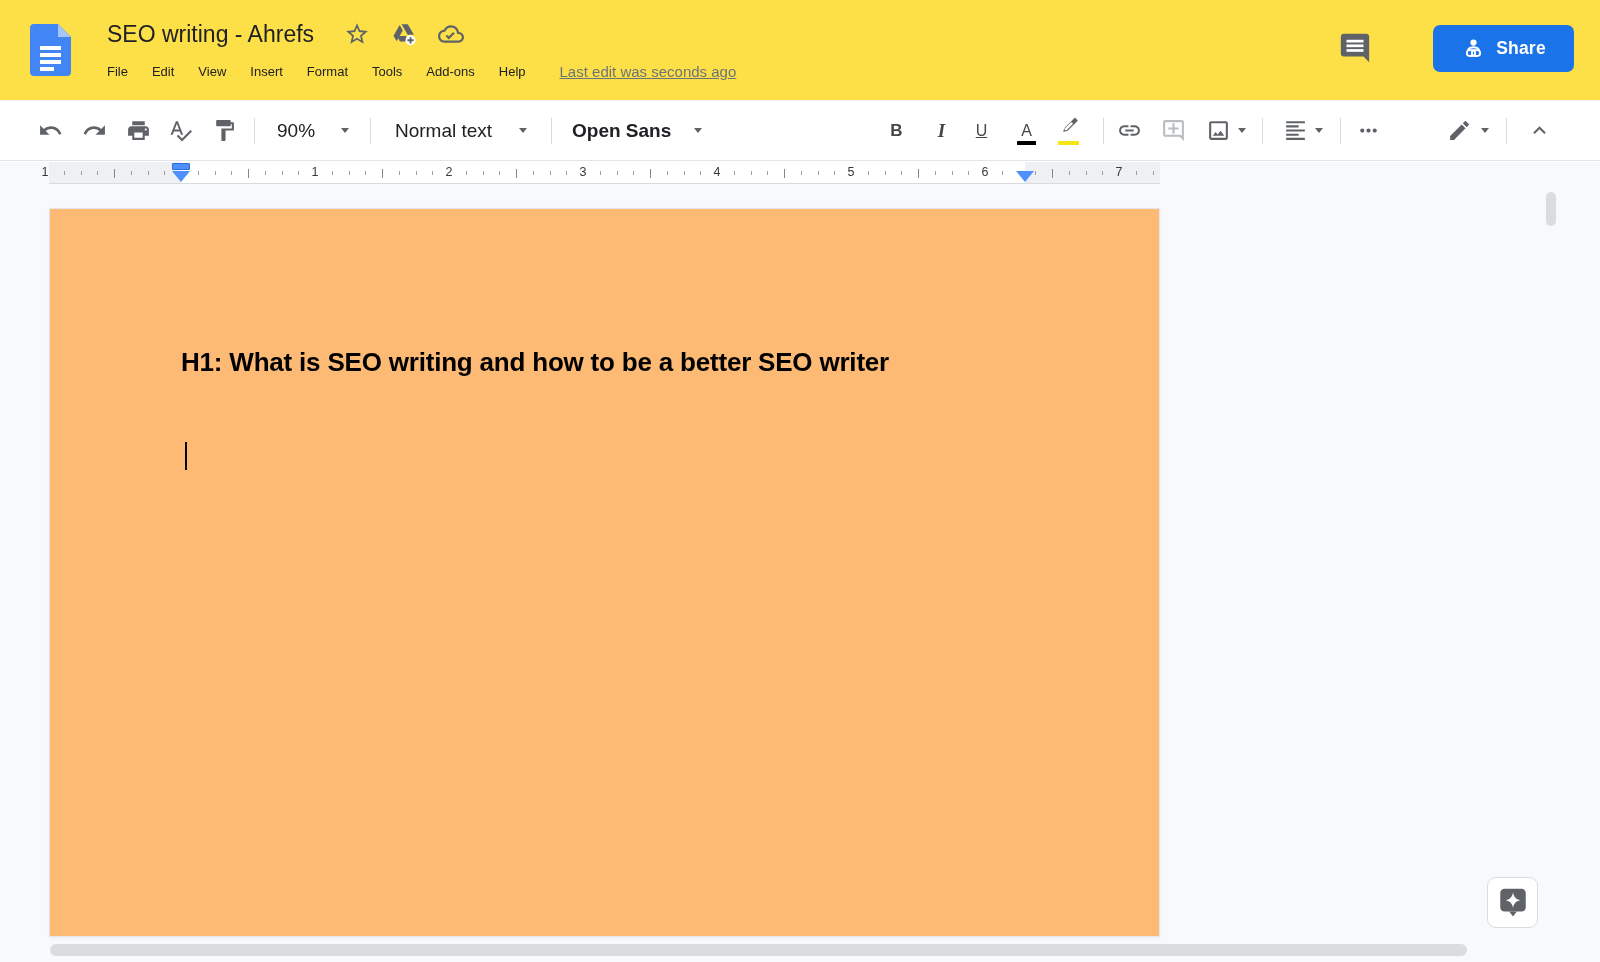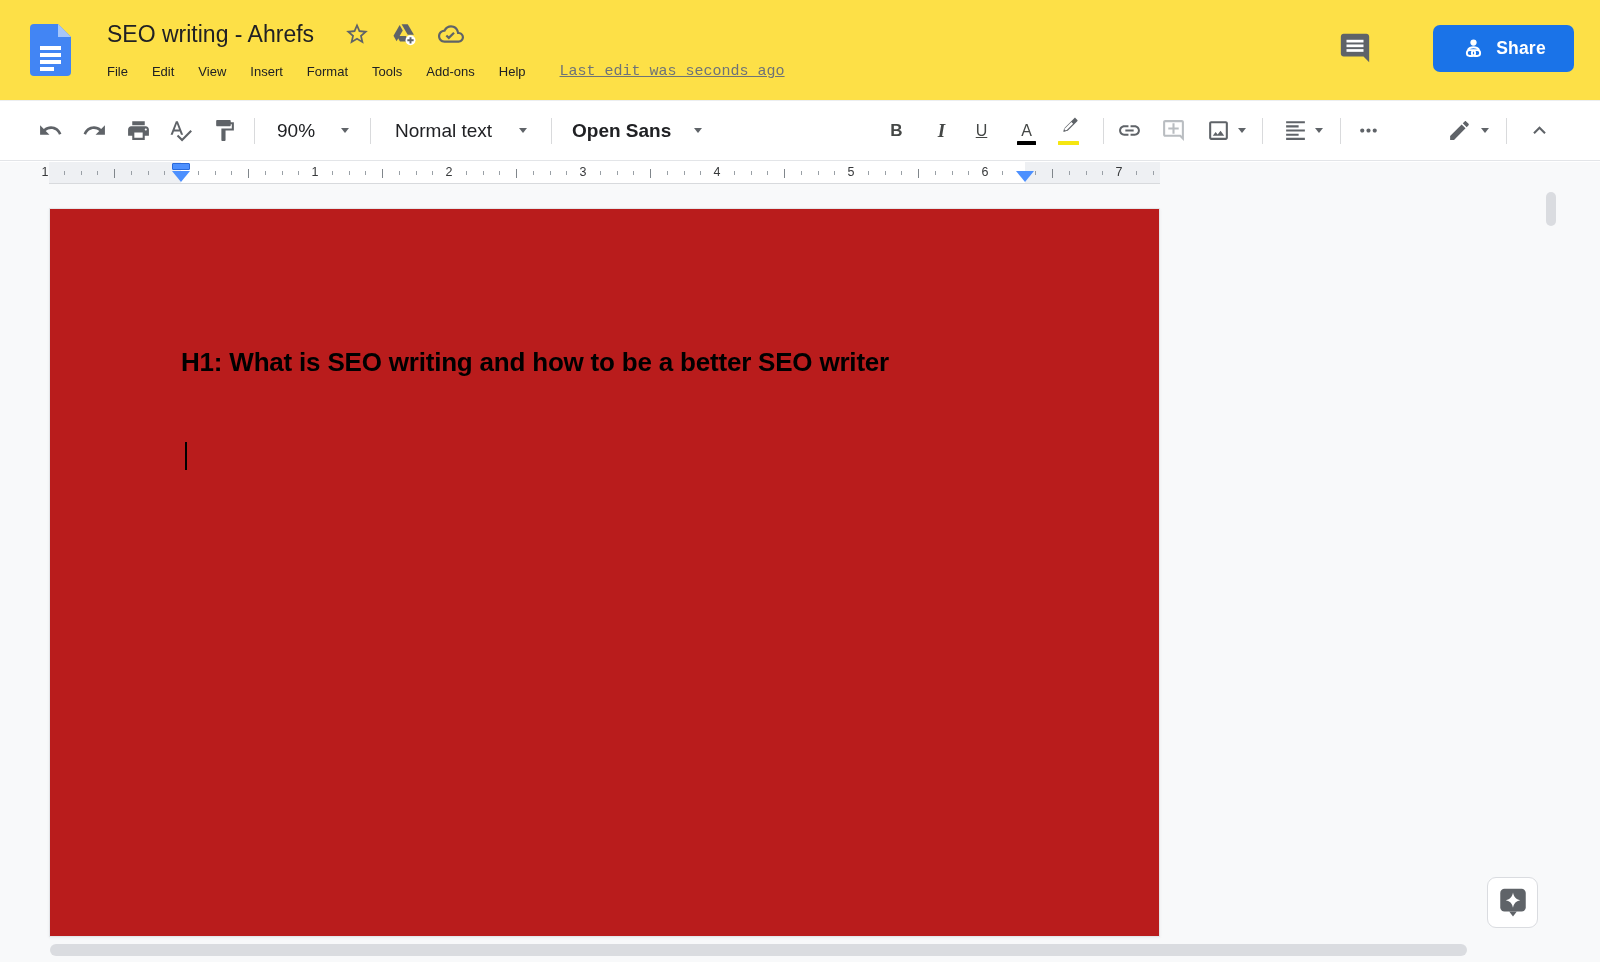--- a/index.html
+++ b/index.html
@@ -13,21 +13,21 @@
   
   .header { position:absolute; left:0; top:0; width:1600px; height:100px; background:#fde047; }
   .docs-logo { position:absolute; left:30px; top:24px; width:41px; height:52px; cursor:pointer; }
   .title-row { position:absolute; left:107px; top:16px; height:36px; display:flex; align-items:center; }
   .doc-title { font-size:23px; color:#202124; white-space:nowrap; }
   .title-icon { width:26px; height:26px; color:#5f6368; margin-left:0; cursor:pointer; }
   .title-icon.star { margin-left:30px; }
   .title-icon + .title-icon { margin-left:21px; }
   .menu-row { position:absolute; left:95px; top:60px; display:flex; align-items:center; }
   .menu-item { font-size:13px; color:#202124; padding:4px 12px; border-radius:4px; cursor:pointer; white-space:nowrap; }
-  .last-edit { margin-left:22px; font-size:15px; color:#6e7377; text-decoration:underline; cursor:pointer; white-space:nowrap;font-family:Liberation Mono, monospace; }
+  .last-edit { margin-left:22px; font-size:15px; color:#6e7377; text-decoration:underline; cursor:pointer; white-space:nowrap; }
   .comment-hdr-btn { position:absolute; left:1338px; top:31px; width:34px; height:36px; color:#5f6368; cursor:pointer; }
   .share-btn {
     position:absolute; left:1433px; top:25px; width:141px; height:47px;
     background:#1a73e8; border-radius:7px; display:flex; align-items:center; justify-content:center;
     gap:10px; cursor:pointer;text-align:center;
   }
   .share-btn .label { color:#fff; font-size:17.5px; font-weight:700; letter-spacing:.2px; }
 
   
   .toolbar {
@@ -62,21 +62,21 @@
   .tick { position:absolute; top:9px; width:1px; height:4px; background:#9aa0a6; }
   .tick.tall { top:7px; height:9px; background:#80868b; }
   .indent-rect { position:absolute; left:172px; top:1px; width:18px; height:7px; background:#4d90fe; border:1px solid #2a6ada; border-radius:1px; cursor:pointer; }
   .indent-tri { position:absolute; top:9px; width:0; height:0;
     border-left:9px solid transparent; border-right:9px solid transparent; border-top:11px solid #4d90fe; cursor:pointer; }
 
   
   .canvas { position:absolute; left:0; top:184px; width:1600px; height:778px; background:#f8f9fa; }
   .page {
     position:absolute; left:49px; top:24px; width:1111px; height:729px;
-    background:#b91c1c; border:1px solid #e4e6e9; box-shadow:0 1px 3px rgba(0,0,0,0.05); cursor:text;
+    background:#fdba74; border:1px solid #e4e6e9; box-shadow:0 1px 3px rgba(0,0,0,0.05); cursor:text;
   }
   .doc-heading {
     position:absolute; left:131px; top:134px; width:850px;
     font-size:26px; font-weight:700; color:#000; letter-spacing:-0.2px; line-height:38px;
   }
   .text-cursor { position:absolute; left:135px; top:233px; width:2px; height:28px; background:#000; }
 
   .explore-btn {
     position:absolute; left:1487px; top:877px; width:51px; height:51px; background:#fff;
     border:1px solid #dadce0; border-radius:9px; display:flex; align-items:center; justify-content:center; cursor:pointer;

